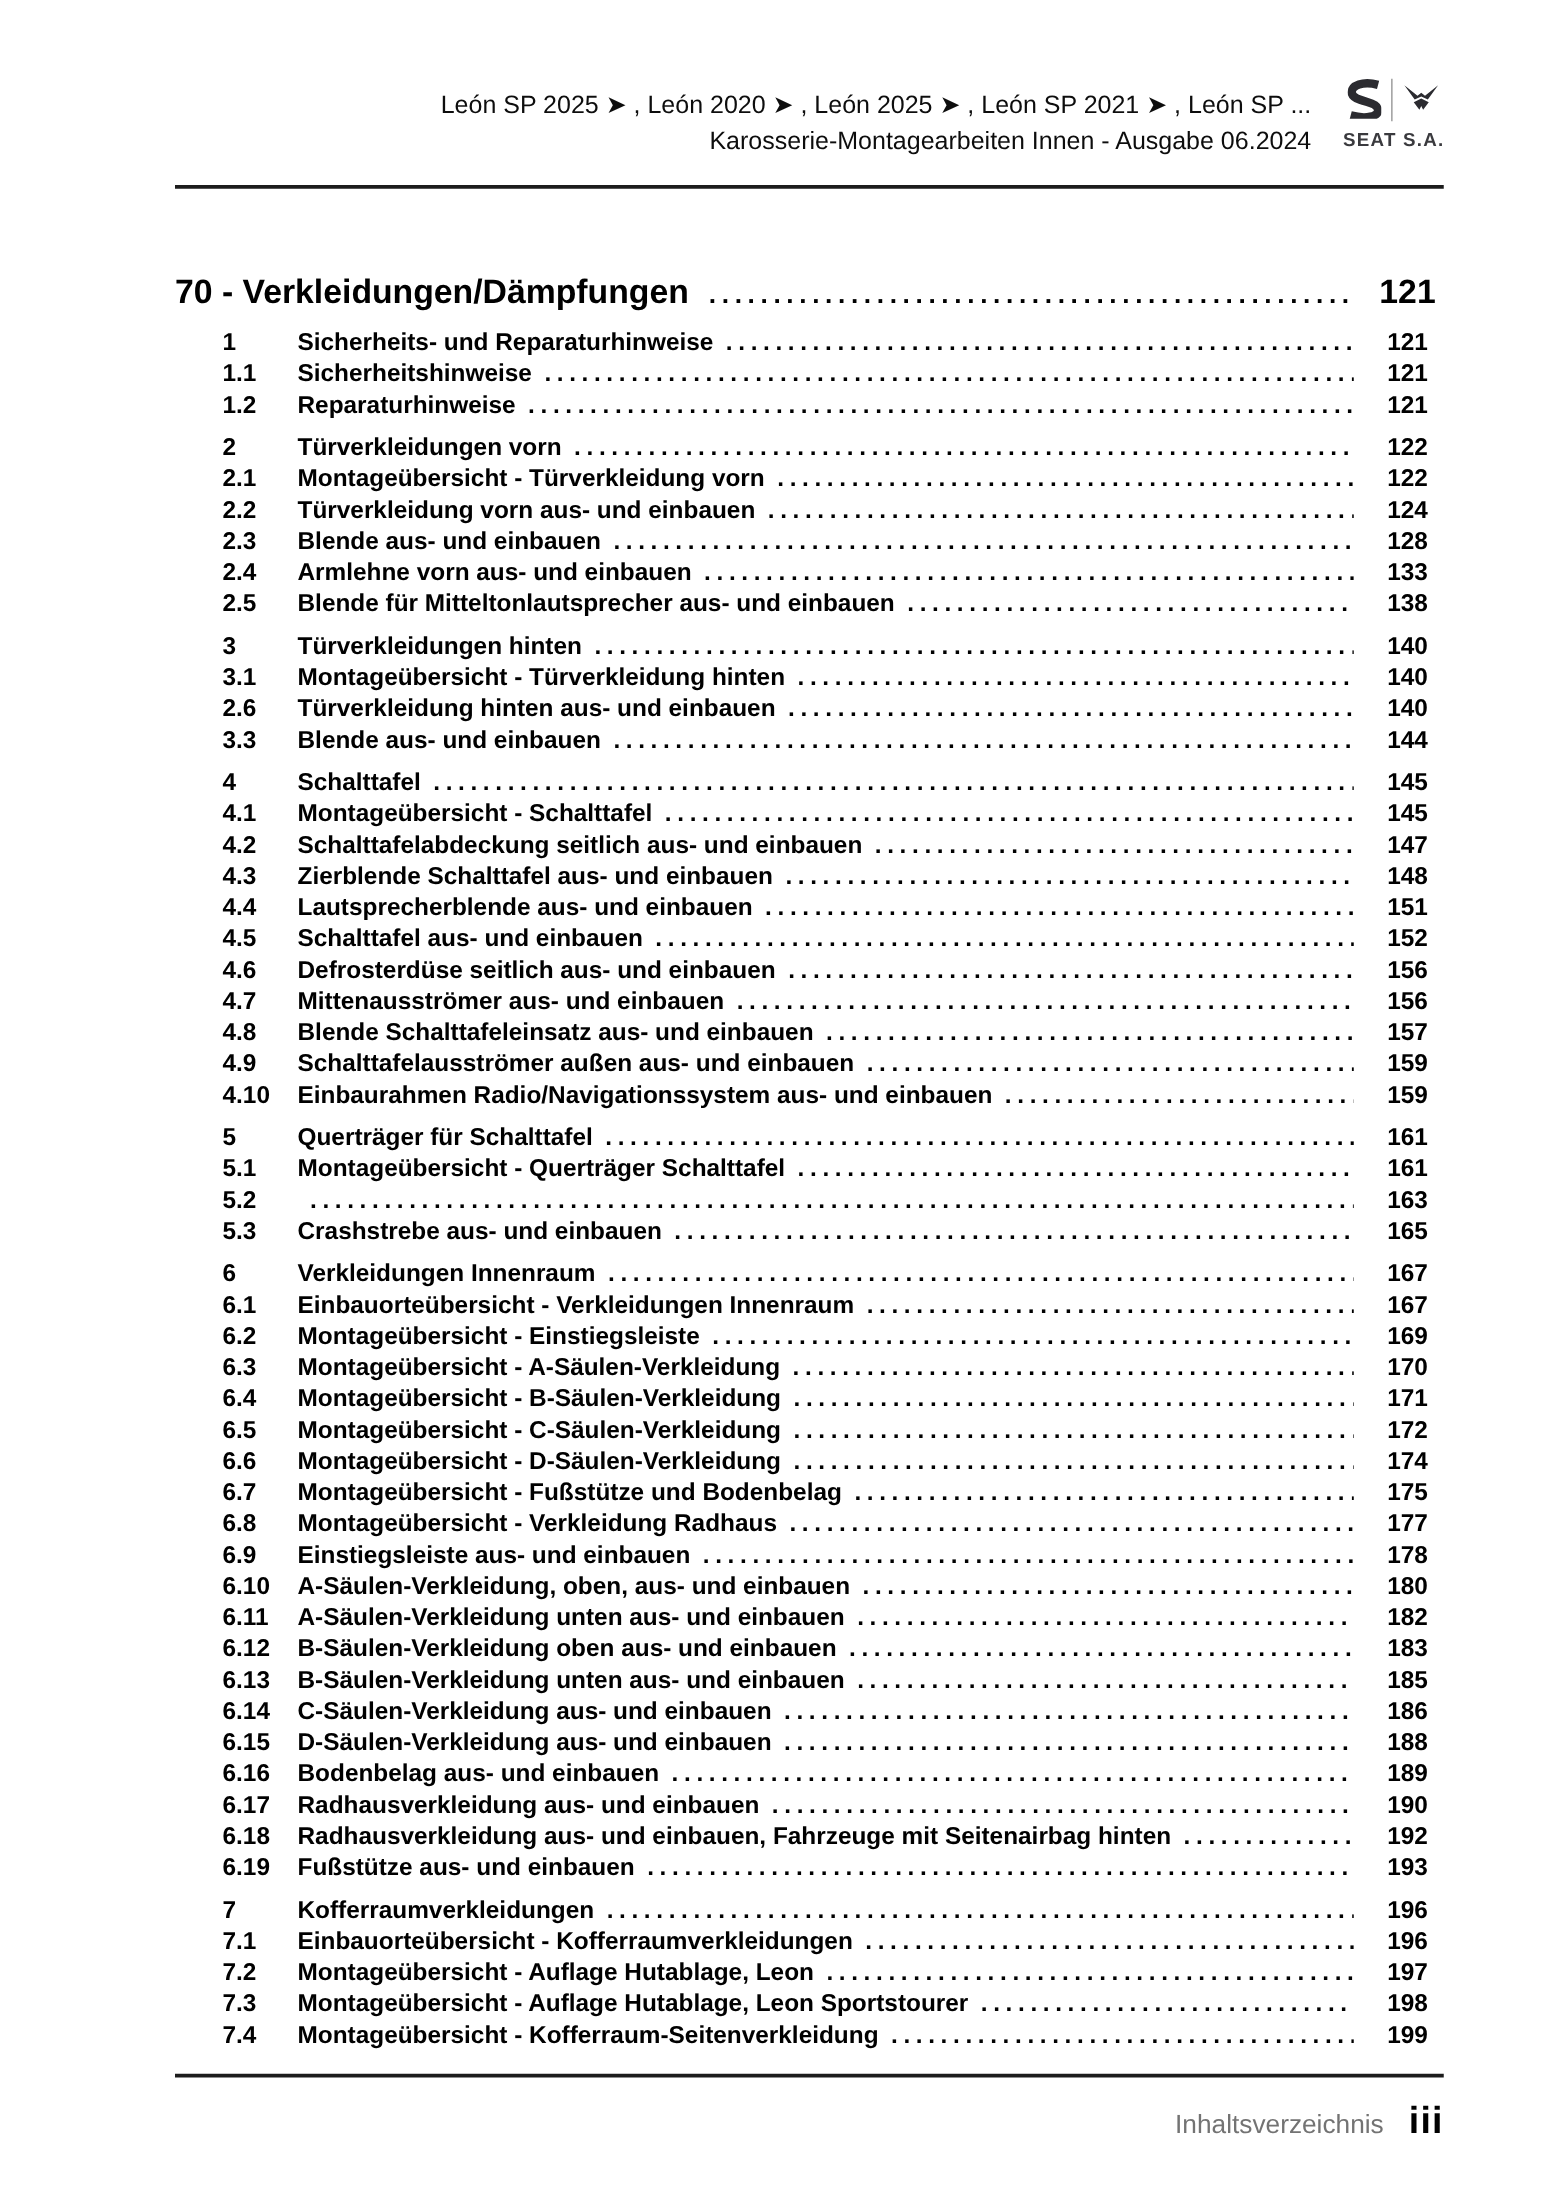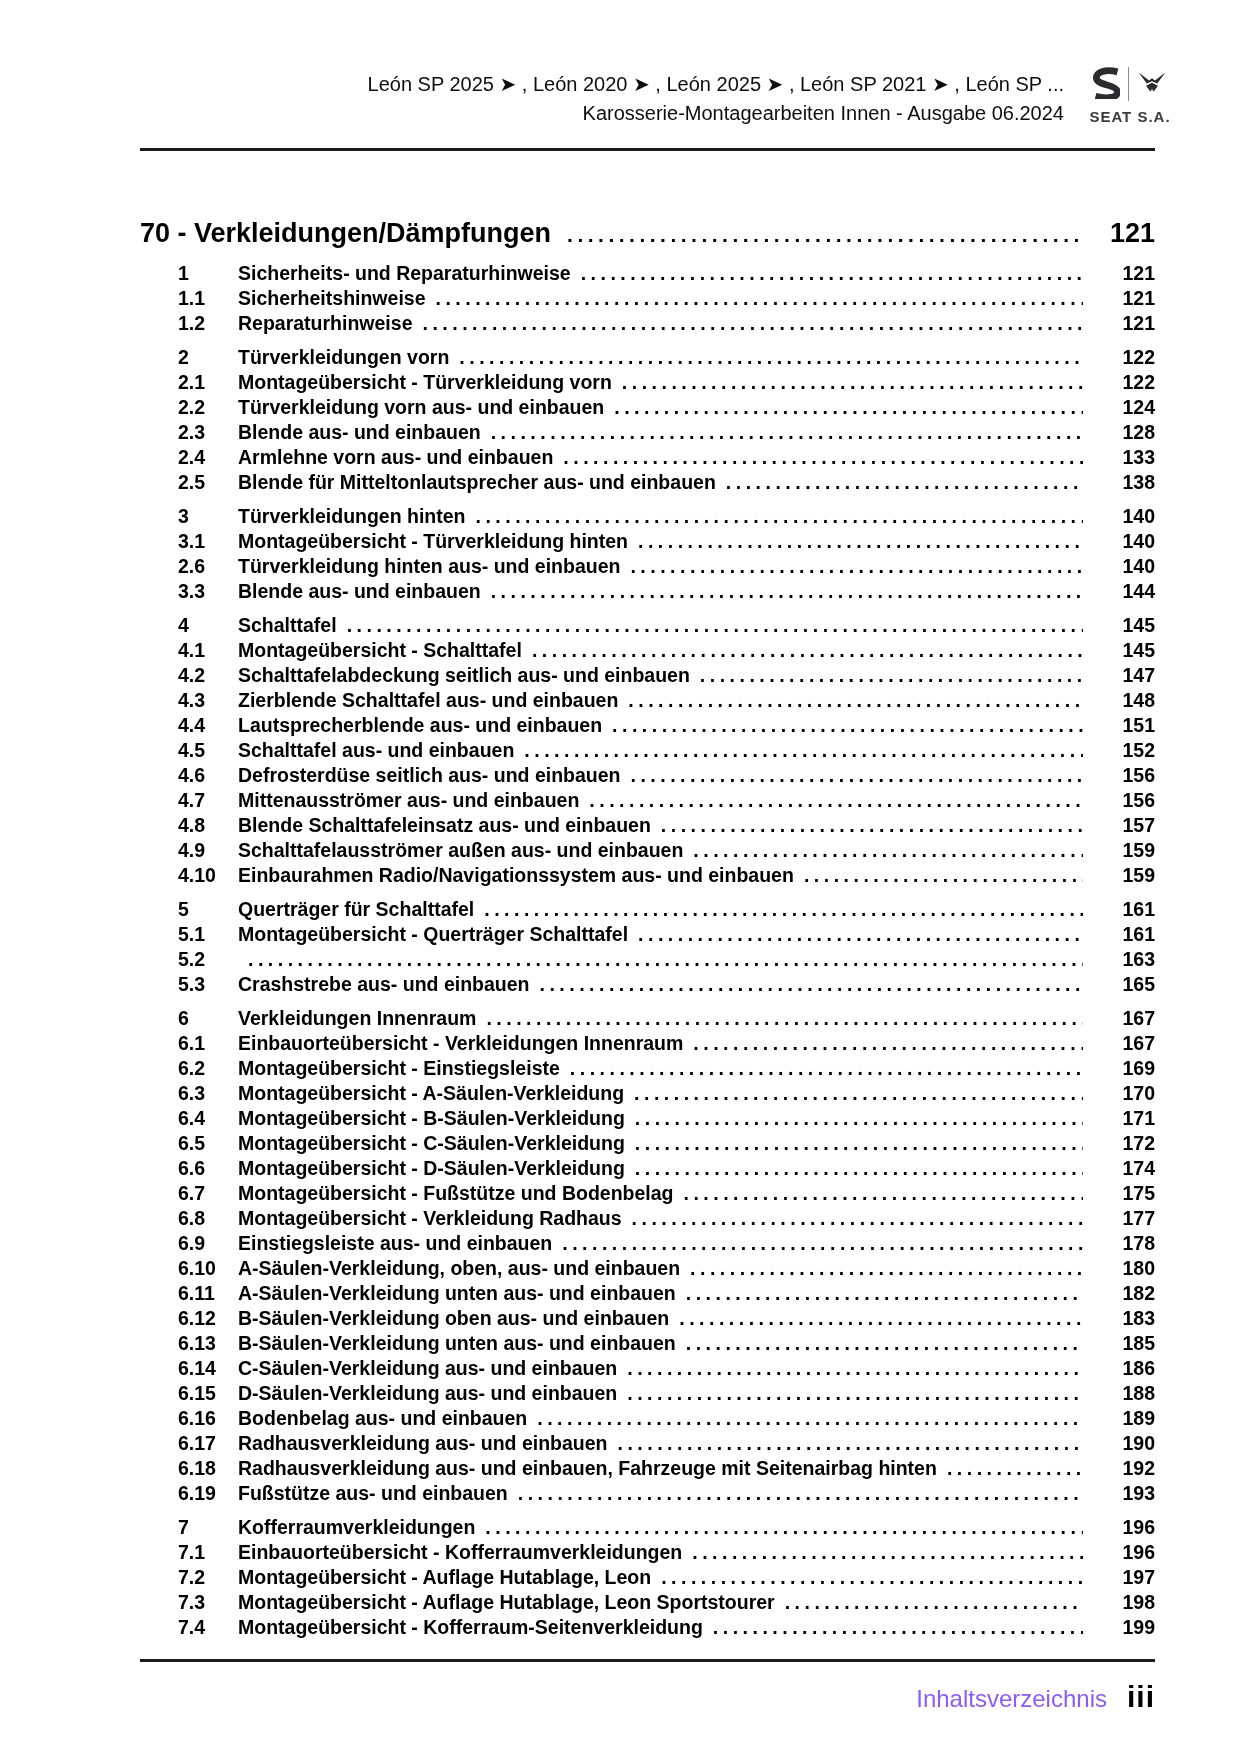--- a/index.html
+++ b/index.html
@@ -3,22 +3,22 @@
 <meta charset="utf-8">
 <style>
   html,body { margin:0; padding:0; background:#ffffff; }
   .page {
     position:relative; width:1240px; height:1753px; background:#ffffff;
     font-family:"Liberation Sans", sans-serif; color:#000;
     overflow:hidden;
   }
   
   .header {
-    position:absolute; top:62px; right:70px;
-    display:flex; align-items:center;
+    position:absolute; top:62px; right:85px;
+    display:flex; align-items:flex-start;
   }
   .header-text {
     text-align:right; font-size:20px; line-height:29px; color:#0d0d0d;
     padding-top:8px;
   }
   .logo-block {
     margin-left:26px; width:80px;
     display:flex; flex-direction:column; align-items:center;
   }
   .logo-row { display:flex; align-items:center; height:36px; }
@@ -42,31 +42,31 @@
     font-size:19.5px; line-height:25px;font-weight:bold;
   }
   .row.section { font-weight:bold; margin-top:9px; }
   .num { width:60px; margin-left:38px; flex-shrink:0; }
   .title { white-space:nowrap; }
   .dots {
     flex:1 1 auto; overflow:hidden; white-space:nowrap;
     margin-left:10px; letter-spacing:4.5px; font-size:19.5px;
   }
   .chapter-row .dots { margin-left:16px; font-size:21px; }
-  .page-num { width:58px; margin-left:14px; text-align:right; flex-shrink:0; }
+  .page-num { width:58px; margin-left:14px; text-align:center; flex-shrink:0; }
   
   .rule-bottom {
     position:absolute; left:140px; right:85px; top:1659px;
     border-top:3px solid #1c1c1c;
   }
   .footer {
     position:absolute; right:85px; top:1680px;
     display:flex; align-items:baseline;
   }
-  .footer-label { font-size:24px; color:#8b5cf6; }
+  .footer-label { font-size:21px; color:#737373; }
   .footer-page { font-size:30px; font-weight:bold; margin-left:20px; letter-spacing:1px; }
 </style>
 </head>
 <body>
 
 <div class="page">
 
   <div class="header">
     <div class="header-text">
       <div>León SP 2025 ➤ , León 2020 ➤ , León 2025 ➤ , León SP 2021 ➤ , León SP ...</div>

